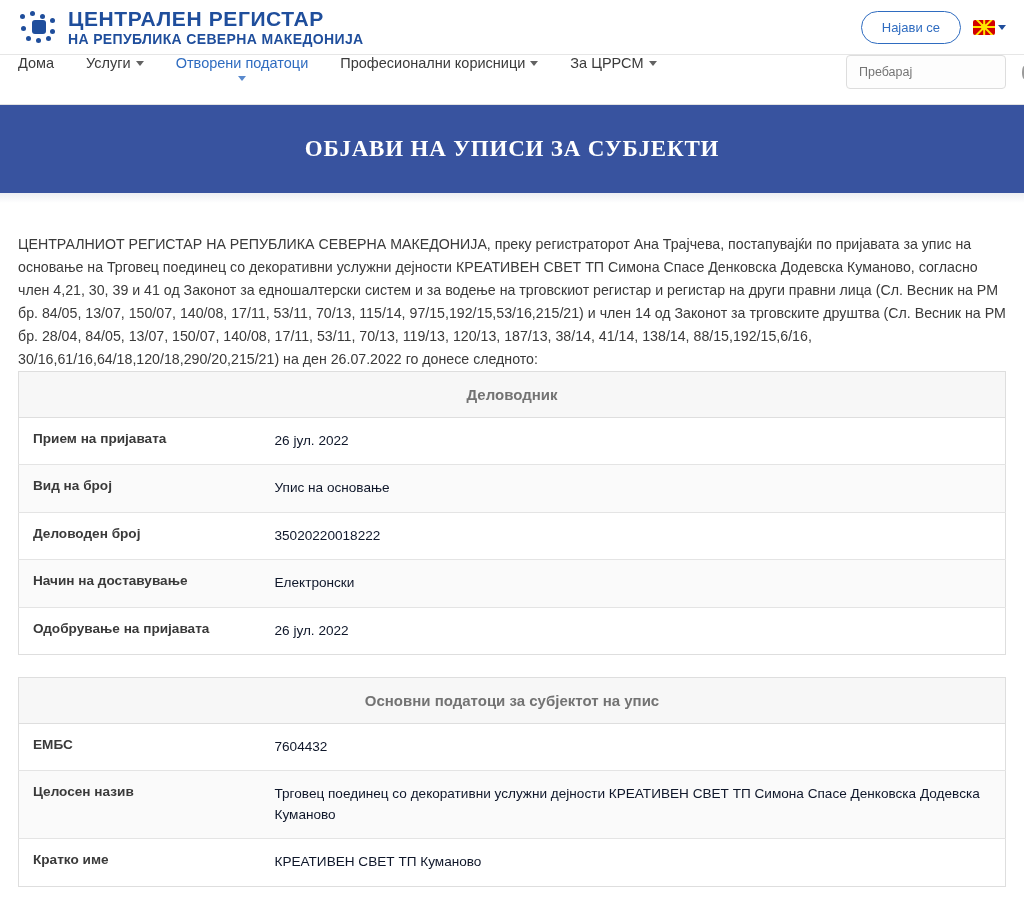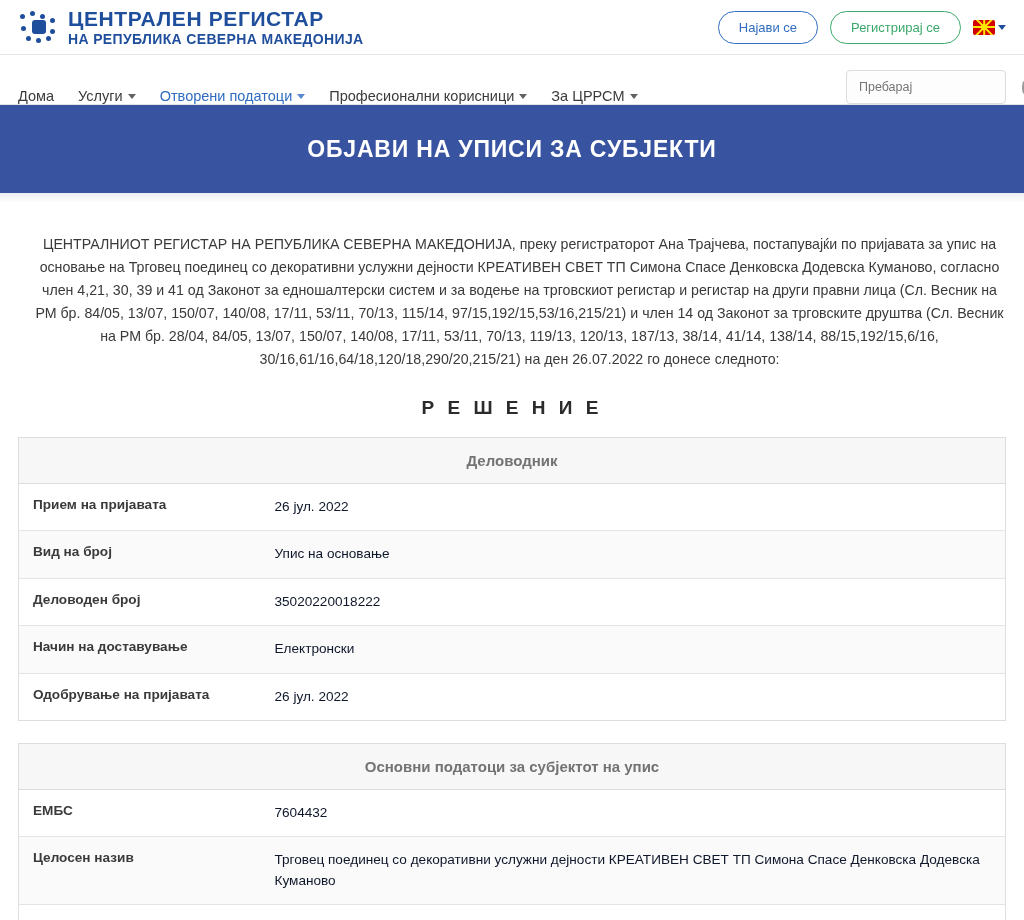--- a/index.html
+++ b/index.html
@@ -41,53 +41,53 @@
   .flag-wrap { display: flex; align-items: center; gap: 3px; cursor: pointer; }
   .flag {
     width: 22px; height: 15px; background: #d20000; position: relative; overflow: hidden; border-radius: 2px;
   }
   .flag .sun { position: absolute; left: 50%; top: 50%; width: 6px; height: 6px; margin: -3px 0 0 -3px; background: #ffe600; border-radius: 50%; }
   .flag .ray { position: absolute; left: 50%; top: 50%; width: 26px; height: 2.4px; background: #ffe600; transform-origin: 50% 50%; margin-left: -13px; margin-top: -1.2px; }
   .caret-down { width: 0; height: 0; border-left: 4px solid transparent; border-right: 4px solid transparent; border-top: 5px solid #1f4e9c; }
 
   
   .navbar {
-    height: 50px; display: flex; align-items: flex-end; padding: 0 18px;
-    background: #fff; border-bottom: 1px solid #e2e2e2;
+    height: 50px; display: flex; align-items: flex-start; padding: 0 18px;
+    background: #fff; border-bottom: 1px solid #e2e2e2; gap: 8px;
   }
   .nav-item {
     font-size: 14.5px; color: #3b3b3b; margin-right: 24px; cursor: pointer;
     display: flex; align-items: center; gap: 5px; white-space: nowrap;
   }
-  .nav-item.active { color: #2f6cc0; }
+  .nav-item.active { color: #2f6cc0; flex-direction: column; }
   .chev { width: 0; height: 0; border-left: 4px solid transparent; border-right: 4px solid transparent; border-top: 5px solid currentColor; opacity: .8; }
   .search-box {
     margin-left: auto; width: 160px; height: 34px; border: 1px solid #ddd; border-radius: 4px;
     display: flex; align-items: center; padding: 0 10px; background: #fdfdfd;
   }
   .search-box input {
     border: 0; outline: 0; flex: 1; font-size: 12.5px; color: #15803d; background: transparent;
     font-family: "Liberation Sans", sans-serif;
   }
   .mag { width: 13px; height: 13px; border: 2px solid #9a9a9a; border-radius: 50%; position: relative; }
   .mag::after { content: ""; position: absolute; width: 6px; height: 2px; background: #9a9a9a; transform: rotate(45deg); right: -5px; bottom: 0px; }
 
   
   .banner {
     background: #38539f; height: 88px; display: flex; align-items: center; justify-content: center;
   }
   .banner h1 {
-    margin: 4px; color: #fff; font-size: 23px; font-weight: bold; letter-spacing: .8px;
+    margin: 4px; color: #fff; font-size: 23px; font-weight: bold; letter-spacing: .8px; font-family: Liberation Serif, serif;
   }
   .banner-shadow { height: 10px; background: linear-gradient(#eceef3, #ffffff); }
 
   
   .content { padding: 22px 18px 0 18px; }
   .intro {
-    font-size: 14.2px; line-height: 1.62; color: #3a3a3a; text-align: center; margin: 8px 0 0 15px;
+    font-size: 14.2px; line-height: 1.62; color: #3a3a3a; margin: 8px 0 0 0;
   }
   .decision {
     text-align: center; font-size: 19px; font-weight: bold; color: #2b2b2b;
     letter-spacing: 4px; margin: 26px 0 18px 0;
   }
   table.info {
     width: 100%; border-collapse: collapse; border: 1px solid #dedede; margin-bottom: 22px;
     background: #fff;
   }
   table.info caption, table.info th.cap {
@@ -118,21 +118,20 @@
       <span class="dot" style="left:18px;top:28px"></span>
       <span class="dot" style="left:28px;top:26px"></span>
     </div>
     <div class="brand-text">
       <div class="brand-title">ЦЕНТРАЛЕН РЕГИСТАР</div>
       <div class="brand-sub">НА РЕПУБЛИКА СЕВЕРНА МАКЕДОНИЈА</div>
     </div>
   </div>
   <div class="topbar-right">
     <div class="btn btn-login">Најави се</div>
-    <div class="btn btn-register">Регистрирај се</div>
     <div class="flag-wrap">
       <div class="flag">
         <span class="ray" style="transform:rotate(0deg)"></span>
         <span class="ray" style="transform:rotate(45deg)"></span>
         <span class="ray" style="transform:rotate(90deg)"></span>
         <span class="ray" style="transform:rotate(135deg)"></span>
         <span class="sun"></span>
       </div>
       <span class="caret-down"></span>
     </div>
@@ -165,21 +164,20 @@
   </div>
 </div>
 
 <div class="banner">
   <h1>ОБЈАВИ НА УПИСИ ЗА СУБЈЕКТИ</h1>
 </div>
 <div class="banner-shadow"></div>
 
 <div class="content">
   <p class="intro">ЦЕНТРАЛНИОТ РЕГИСТАР НА РЕПУБЛИКА СЕВЕРНА МАКЕДОНИЈА, преку регистраторот Ана Трајчева, постапувајќи по пријавата за упис на основање на Трговец поединец со декоративни услужни дејности КРЕАТИВЕН СВЕТ ТП Симона Спасе Денковска Додевска Куманово, согласно член 4,21, 30, 39 и 41 од Законот за едношалтерски систем и за водење на трговскиот регистар и регистар на други правни лица (Сл. Весник на РМ бр. 84/05, 13/07, 150/07, 140/08, 17/11, 53/11, 70/13, 115/14, 97/15,192/15,53/16,215/21) и член 14 од Законот за трговските друштва (Сл. Весник на РМ бр. 28/04, 84/05, 13/07, 150/07, 140/08, 17/11, 53/11, 70/13, 119/13, 120/13, 187/13, 38/14, 41/14, 138/14, 88/15,192/15,6/16, 30/16,61/16,64/18,120/18,290/20,215/21) на ден 26.07.2022 го донесе следното:</p>
-  <div class="decision">Р Е Ш Е Н И Е</div>
 
   <table class="info">
     <tbody>
       <tr>
           <th class="cap" colspan="2">Деловодник</th>
         </tr>
       <tr>
         <td class="k">Прием на пријавата</td>
         <td class="v">26 јул. 2022</td>
       </tr>

